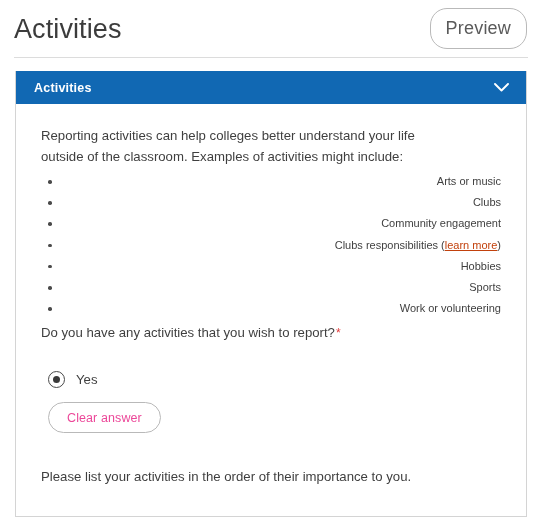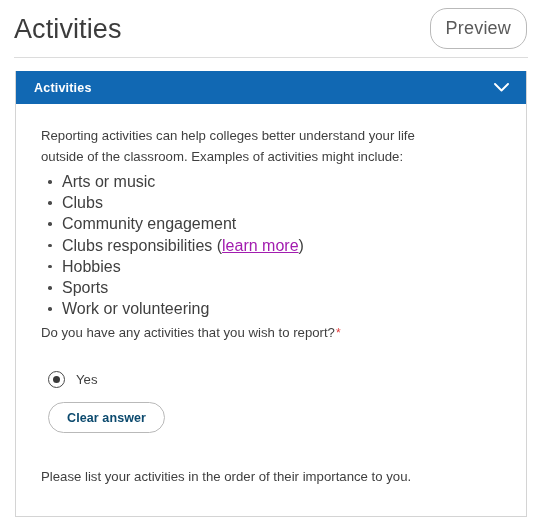--- a/index.html
+++ b/index.html
@@ -103,36 +103,37 @@
   }
 
   ul.activity-list {
     list-style: none;
     margin: 0;
     padding: 0;
   }
   ul.activity-list li {
     position: relative;
     padding-left: 21px;
-    font-size: 16px;
+    font-size: 11px;
     line-height: 21.2px;
     color: #3f3f3f;
+    text-align: right;
   }
   ul.activity-list li::before {
     content: "";
     position: absolute;
     left: 7px;
     top: 9px;
     width: 3.5px;
     height: 3.5px;
     border-radius: 50%;
     background: #4a4a4a;
   }
   a.learn-more {
-    color: #a21caf;
+    color: #c2410c;
     text-decoration: underline;
     cursor: pointer;
   }
 
   .question {
     font-size: 13.2px;
     line-height: 21px;
     color: #3f3f3f;
     margin: 3px 0 0 0;
   }
@@ -177,26 +178,25 @@
   .clear-btn {
     margin: 8px 0 0 7px;
     display: inline-flex;
     align-items: center;
     justify-content: center;
     height: 31px;
     padding: 0 18px;
     border: 1px solid #b9b9b9;
     border-radius: 16px;
     background: #ffffff;
-    color: #0c4a6e;
+    color: #ec4899;
     font-family: "Liberation Sans", sans-serif;
     font-size: 12.5px;
     letter-spacing: 0.1px;
     cursor: pointer;
-    font-weight: bold;
   }
 
   .footer-note {
     margin: 33px 0 0 0;
     font-size: 13.2px;
     line-height: 21px;
     color: #3f3f3f;
   }
 </style>
 </head>

